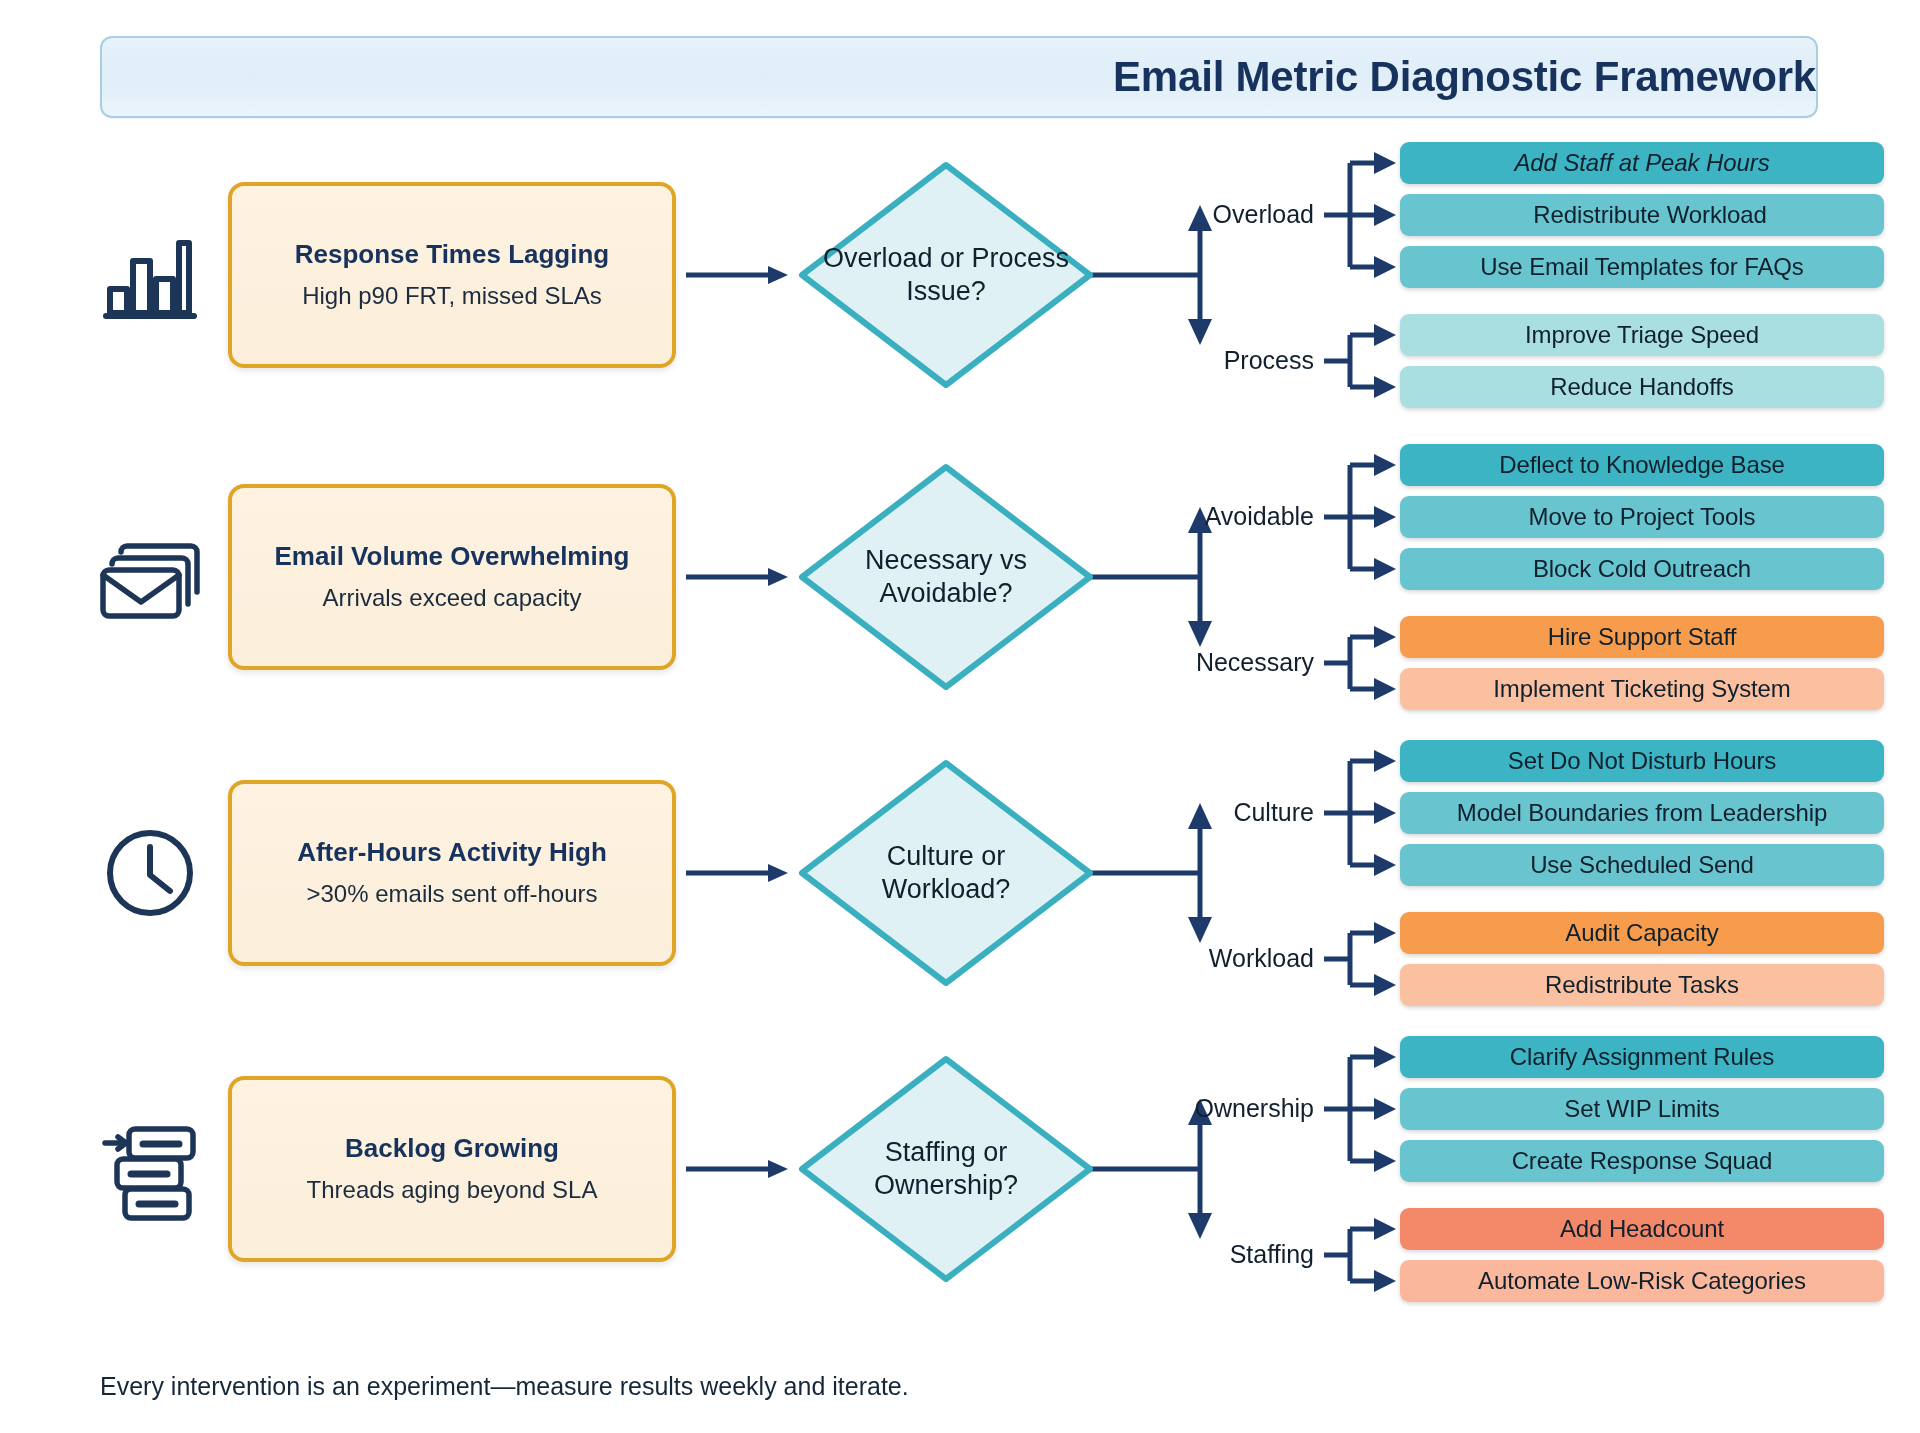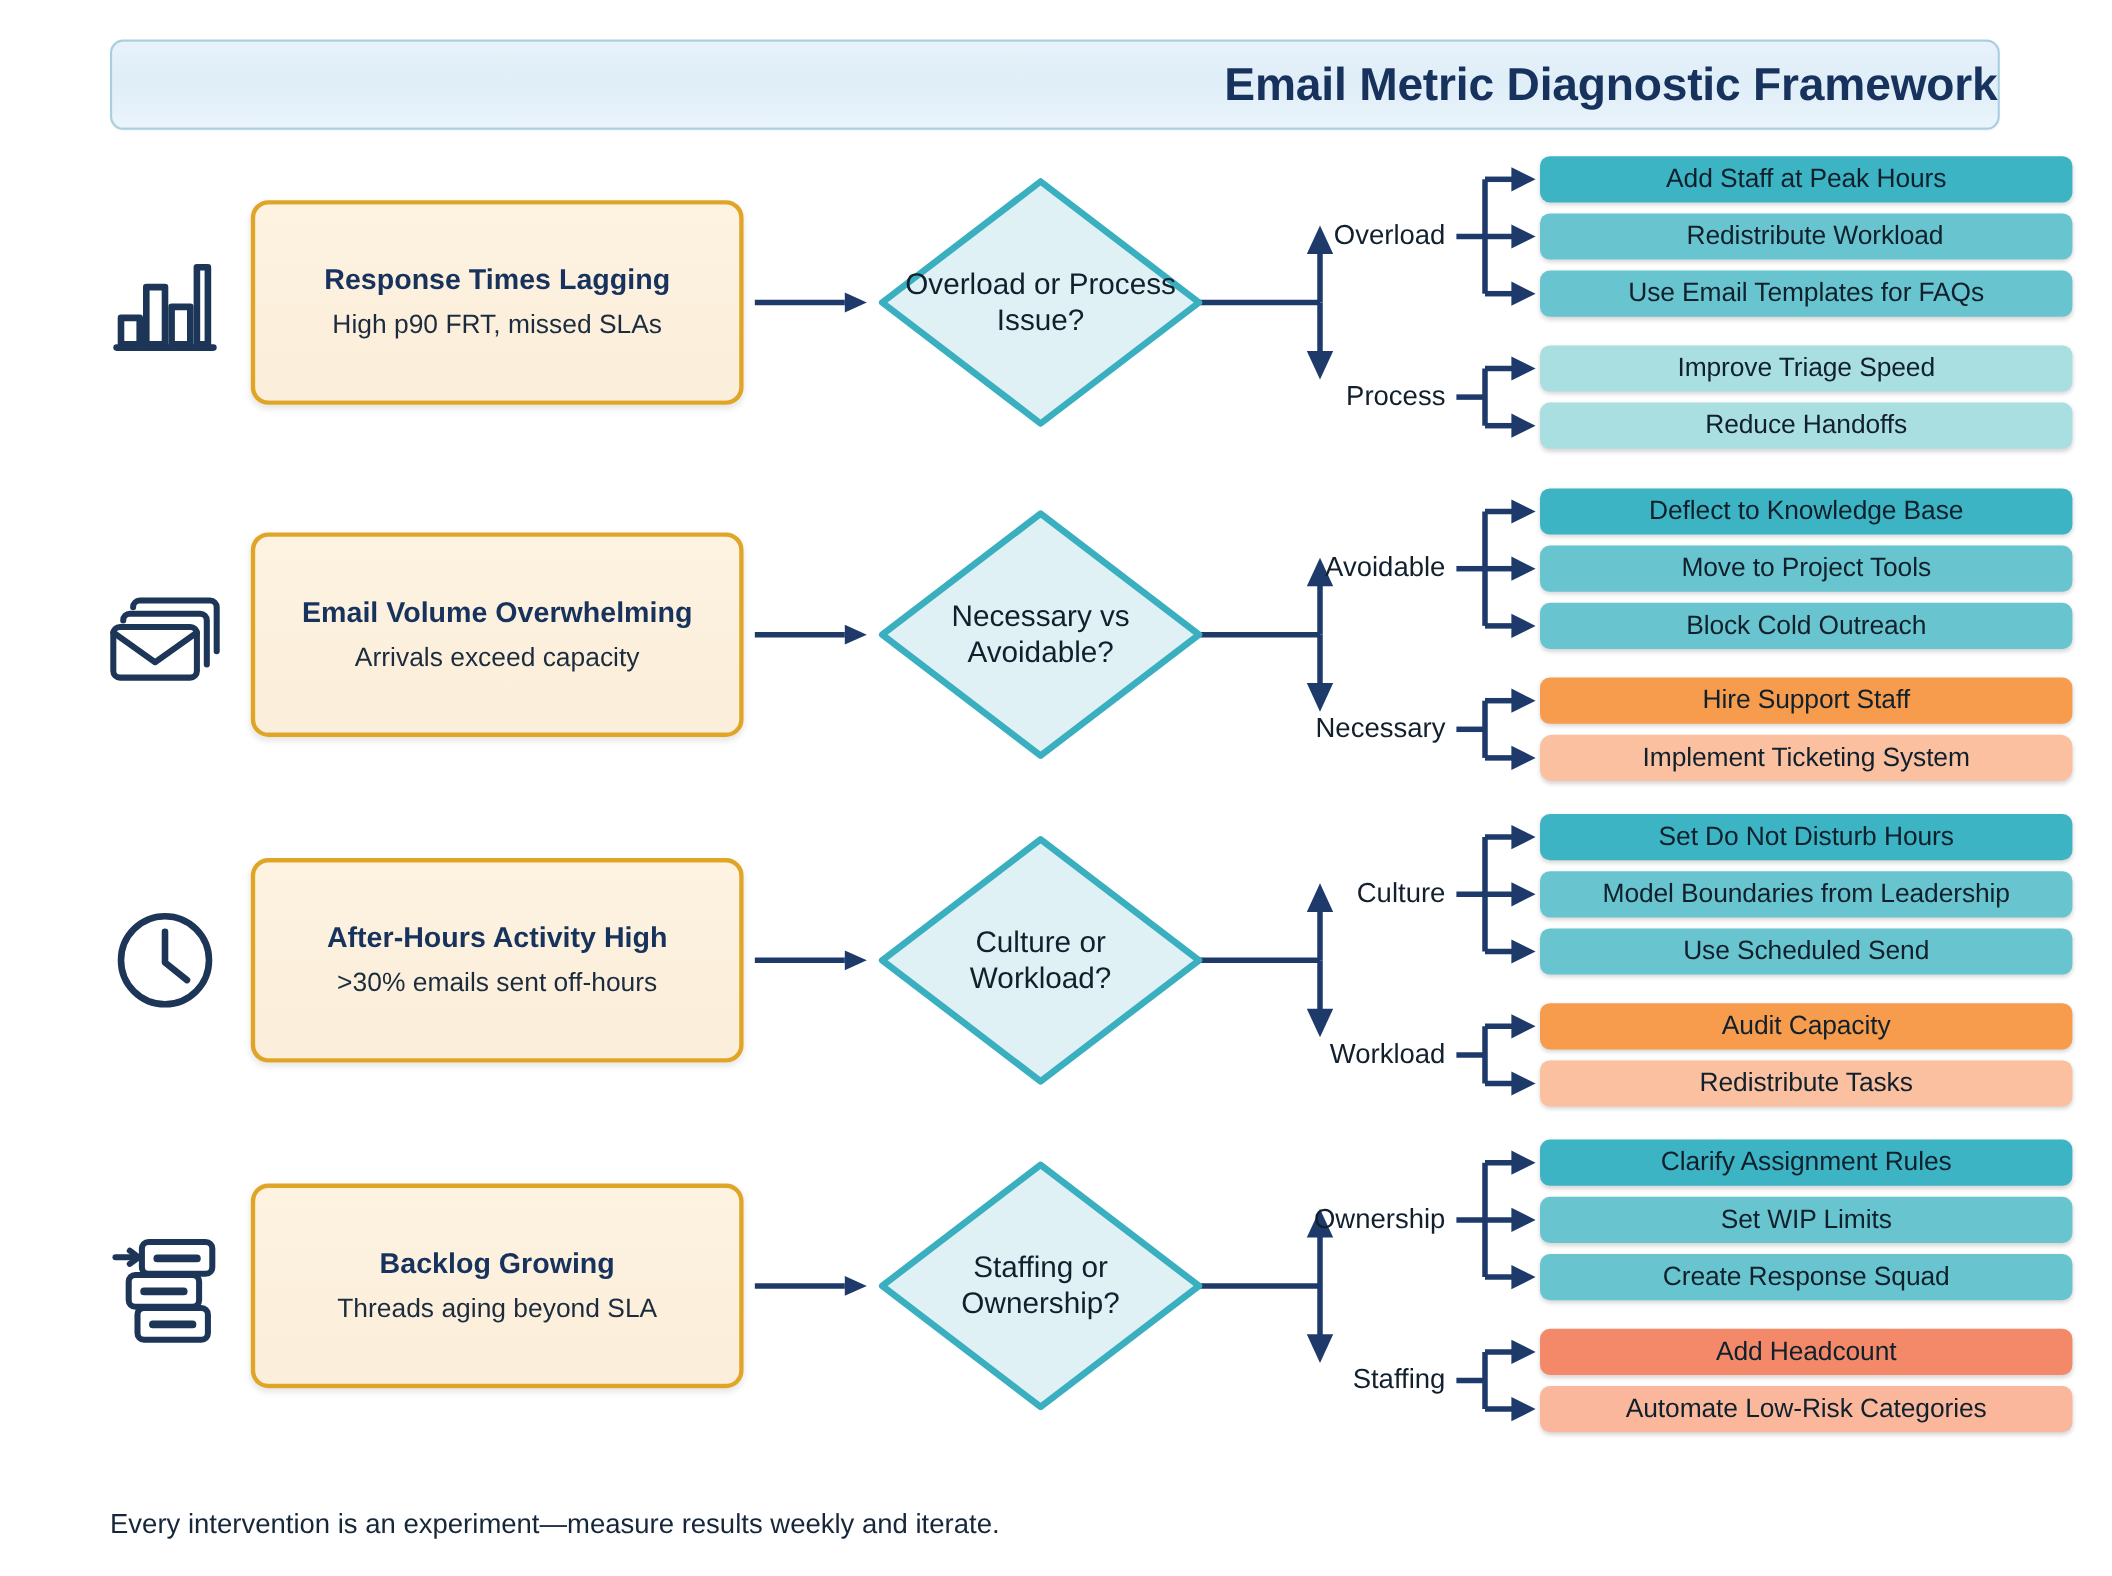--- a/index.html
+++ b/index.html
@@ -214,21 +214,21 @@
       <div class="card-arrow"><svg width="104" height="22" viewBox="0 0 104 22">
       <line x1="0" y1="11" x2="82" y2="11" stroke="#1d3a6b" stroke-width="5"></line>
       <path d="M82 2 L102 11 L82 20 Z" fill="#1d3a6b"></path>
     </svg></div>
       <div class="diamond-wrap">
         <svg width="300" height="232" viewBox="0 0 300 232">
       <polygon points="150,6 294,116 150,226 6,116" fill="#dff1f4" stroke="#3aafc0" stroke-width="6" stroke-linejoin="round"></polygon>
     </svg>
         <div class="diamond-label">Overload or Process Issue?</div>
       </div>
-      <div class="pill" style="top: -8px; background: rgb(60, 180, 196);">Add Staff at Peak Hours</div>
+      <div class="pill" style="top: -8px; background: rgb(60, 180, 196); font-style: italic;">Add Staff at Peak Hours</div>
       <div class="pill" style="top: 44px; background: rgb(104, 197, 207); padding-left: 16px;">Redistribute Workload</div>
       <div class="pill" style="top: 96px; background: rgb(104, 197, 207);">Use Email Templates for FAQs</div>
       <div class="pill" style="top: 164px; background: rgb(170, 223, 226);">Improve Triage Speed</div>
       <div class="pill" style="top: 216px; background: rgb(170, 223, 226);">Reduce Handoffs</div>
       <div class="branch-label" style="position: absolute; top: 50px; left: 0px; width: 1314px; text-align: right;">Overload</div>
       <div class="branch-label" style="position: absolute; top: 196px; left: 0px; width: 1314px; text-align: right;">Process</div>
     </div>
     <div class="row row-2" style="top: 452px; height: 250px;">
       <div style="position: absolute; left: 0px; top: 0px; width: 1920px; height: 250px;">
         <svg width="1920" height="250" viewBox="0 0 1920 250" style="position:absolute;left:0;top:0;pointer-events:none">
@@ -274,21 +274,21 @@
       <div class="diamond-wrap">
         <svg width="300" height="232" viewBox="0 0 300 232">
       <polygon points="150,6 294,116 150,226 6,116" fill="#dff1f4" stroke="#3aafc0" stroke-width="6" stroke-linejoin="round"></polygon>
     </svg>
         <div class="diamond-label">Necessary vs Avoidable?</div>
       </div>
       <div class="pill" style="top: -8px; background: rgb(60, 180, 196);">Deflect to Knowledge Base</div>
       <div class="pill" style="top: 44px; background: rgb(104, 197, 207);">Move to Project Tools</div>
       <div class="pill" style="top: 96px; background: rgb(104, 197, 207);">Block Cold Outreach</div>
       <div class="pill" style="top: 164px; background: rgb(247, 156, 76);">Hire Support Staff</div>
-      <div class="pill" style="top: 216px; background: rgb(251, 192, 160); border-radius: 11px;">Implement Ticketing System</div>
+      <div class="pill" style="top: 216px; background: rgb(251, 192, 160);">Implement Ticketing System</div>
       <div class="branch-label" style="position: absolute; top: 50px; left: 0px; width: 1314px; text-align: right;">Avoidable</div>
       <div class="branch-label" style="position: absolute; top: 196px; left: 0px; width: 1314px; text-align: right;">Necessary</div>
     </div>
     <div class="row row-3" style="top: 748px; height: 250px;">
       <div style="position: absolute; left: 0px; top: 0px; width: 1920px; height: 250px;">
         <svg width="1920" height="250" viewBox="0 0 1920 250" style="position:absolute;left:0;top:0;pointer-events:none">
           <line x1="1090" y1="125" x2="1200" y2="125" stroke="#1d3a6b" stroke-width="5"></line>
           <line x1="1200" y1="125" x2="1200" y2="77" stroke="#1d3a6b" stroke-width="5"></line>
           <path d="M1188 81 L1200 55 L1212 81 Z" fill="#1d3a6b"></path>
           <line x1="1200" y1="125" x2="1200" y2="173" stroke="#1d3a6b" stroke-width="5"></line>

